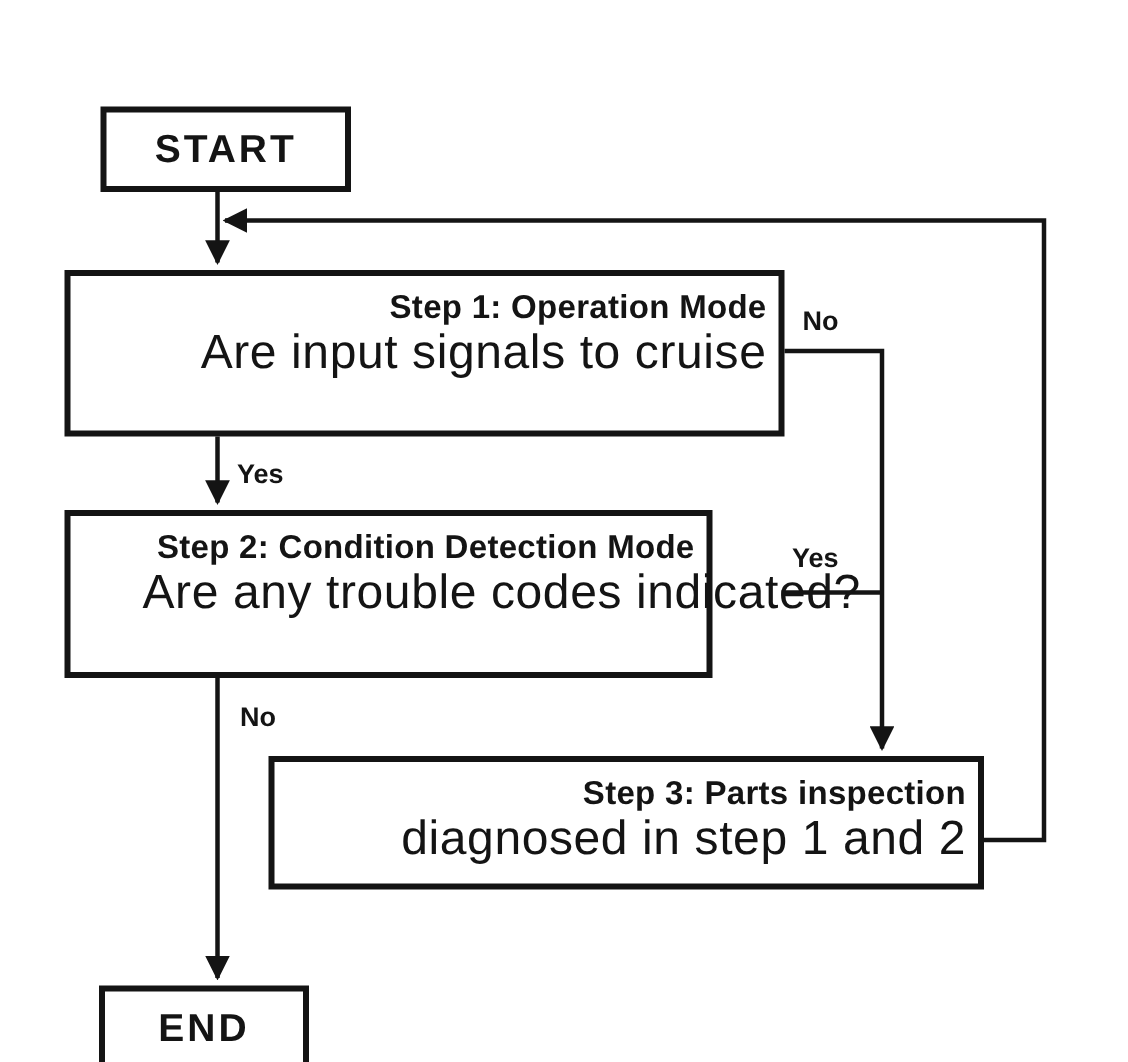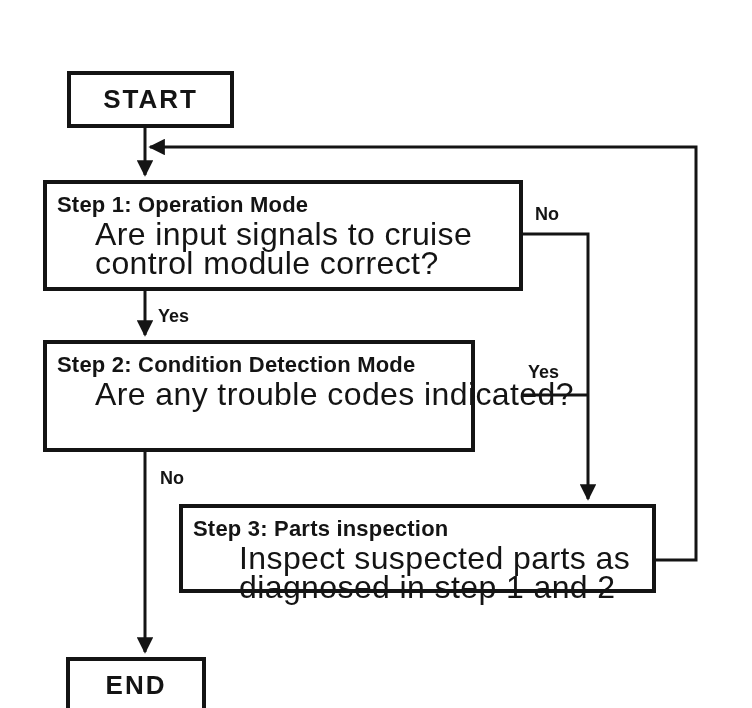--- a/index.html
+++ b/index.html
@@ -40,20 +40,21 @@
   .terminal{
     display:flex;
     align-items:center;
     justify-content:center;
     font-size:26px;
     font-weight:700;
     letter-spacing:2px;
   }
   .process{
     padding:6px 8px 24px 10px;
+    text-align:right;
   }
   .process .title{
     font-size:22px;
     font-weight:700;
     letter-spacing:.2px;
     line-height:30px;
     white-space:nowrap;
   }
   .process .line{
     font-size:32px;
@@ -103,31 +104,29 @@
     <path class="flow" d="M145 406 V608" marker-end="url(#arrowhead)"></path>
   </svg>
 
   <div class="box terminal" id="start-box">
     <span>START</span>
   </div>
 
   <div class="box process" id="step1-box">
     <div class="title">Step 1: Operation Mode</div>
     <div class="line">Are input signals to cruise</div>
-    <div class="line">control module correct?</div>
   </div>
 
   <div class="box process" id="step2-box">
     <div class="title">Step 2: Condition Detection Mode</div>
     <div class="line">Are any trouble codes indicated?</div>
   </div>
 
   <div class="box process wide-indent" id="step3-box">
     <div class="title">Step 3: Parts inspection</div>
-    <div class="line">Inspect suspected parts as</div>
     <div class="line">diagnosed in step 1 and 2</div>
   </div>
 
   <div class="box terminal" id="end-box">
     <span>END</span>
   </div>
 
   <div class="edge-label" id="label-step1-no">No</div>
   <div class="edge-label" id="label-step1-yes">Yes</div>
   <div class="edge-label" id="label-step2-yes">Yes</div>

